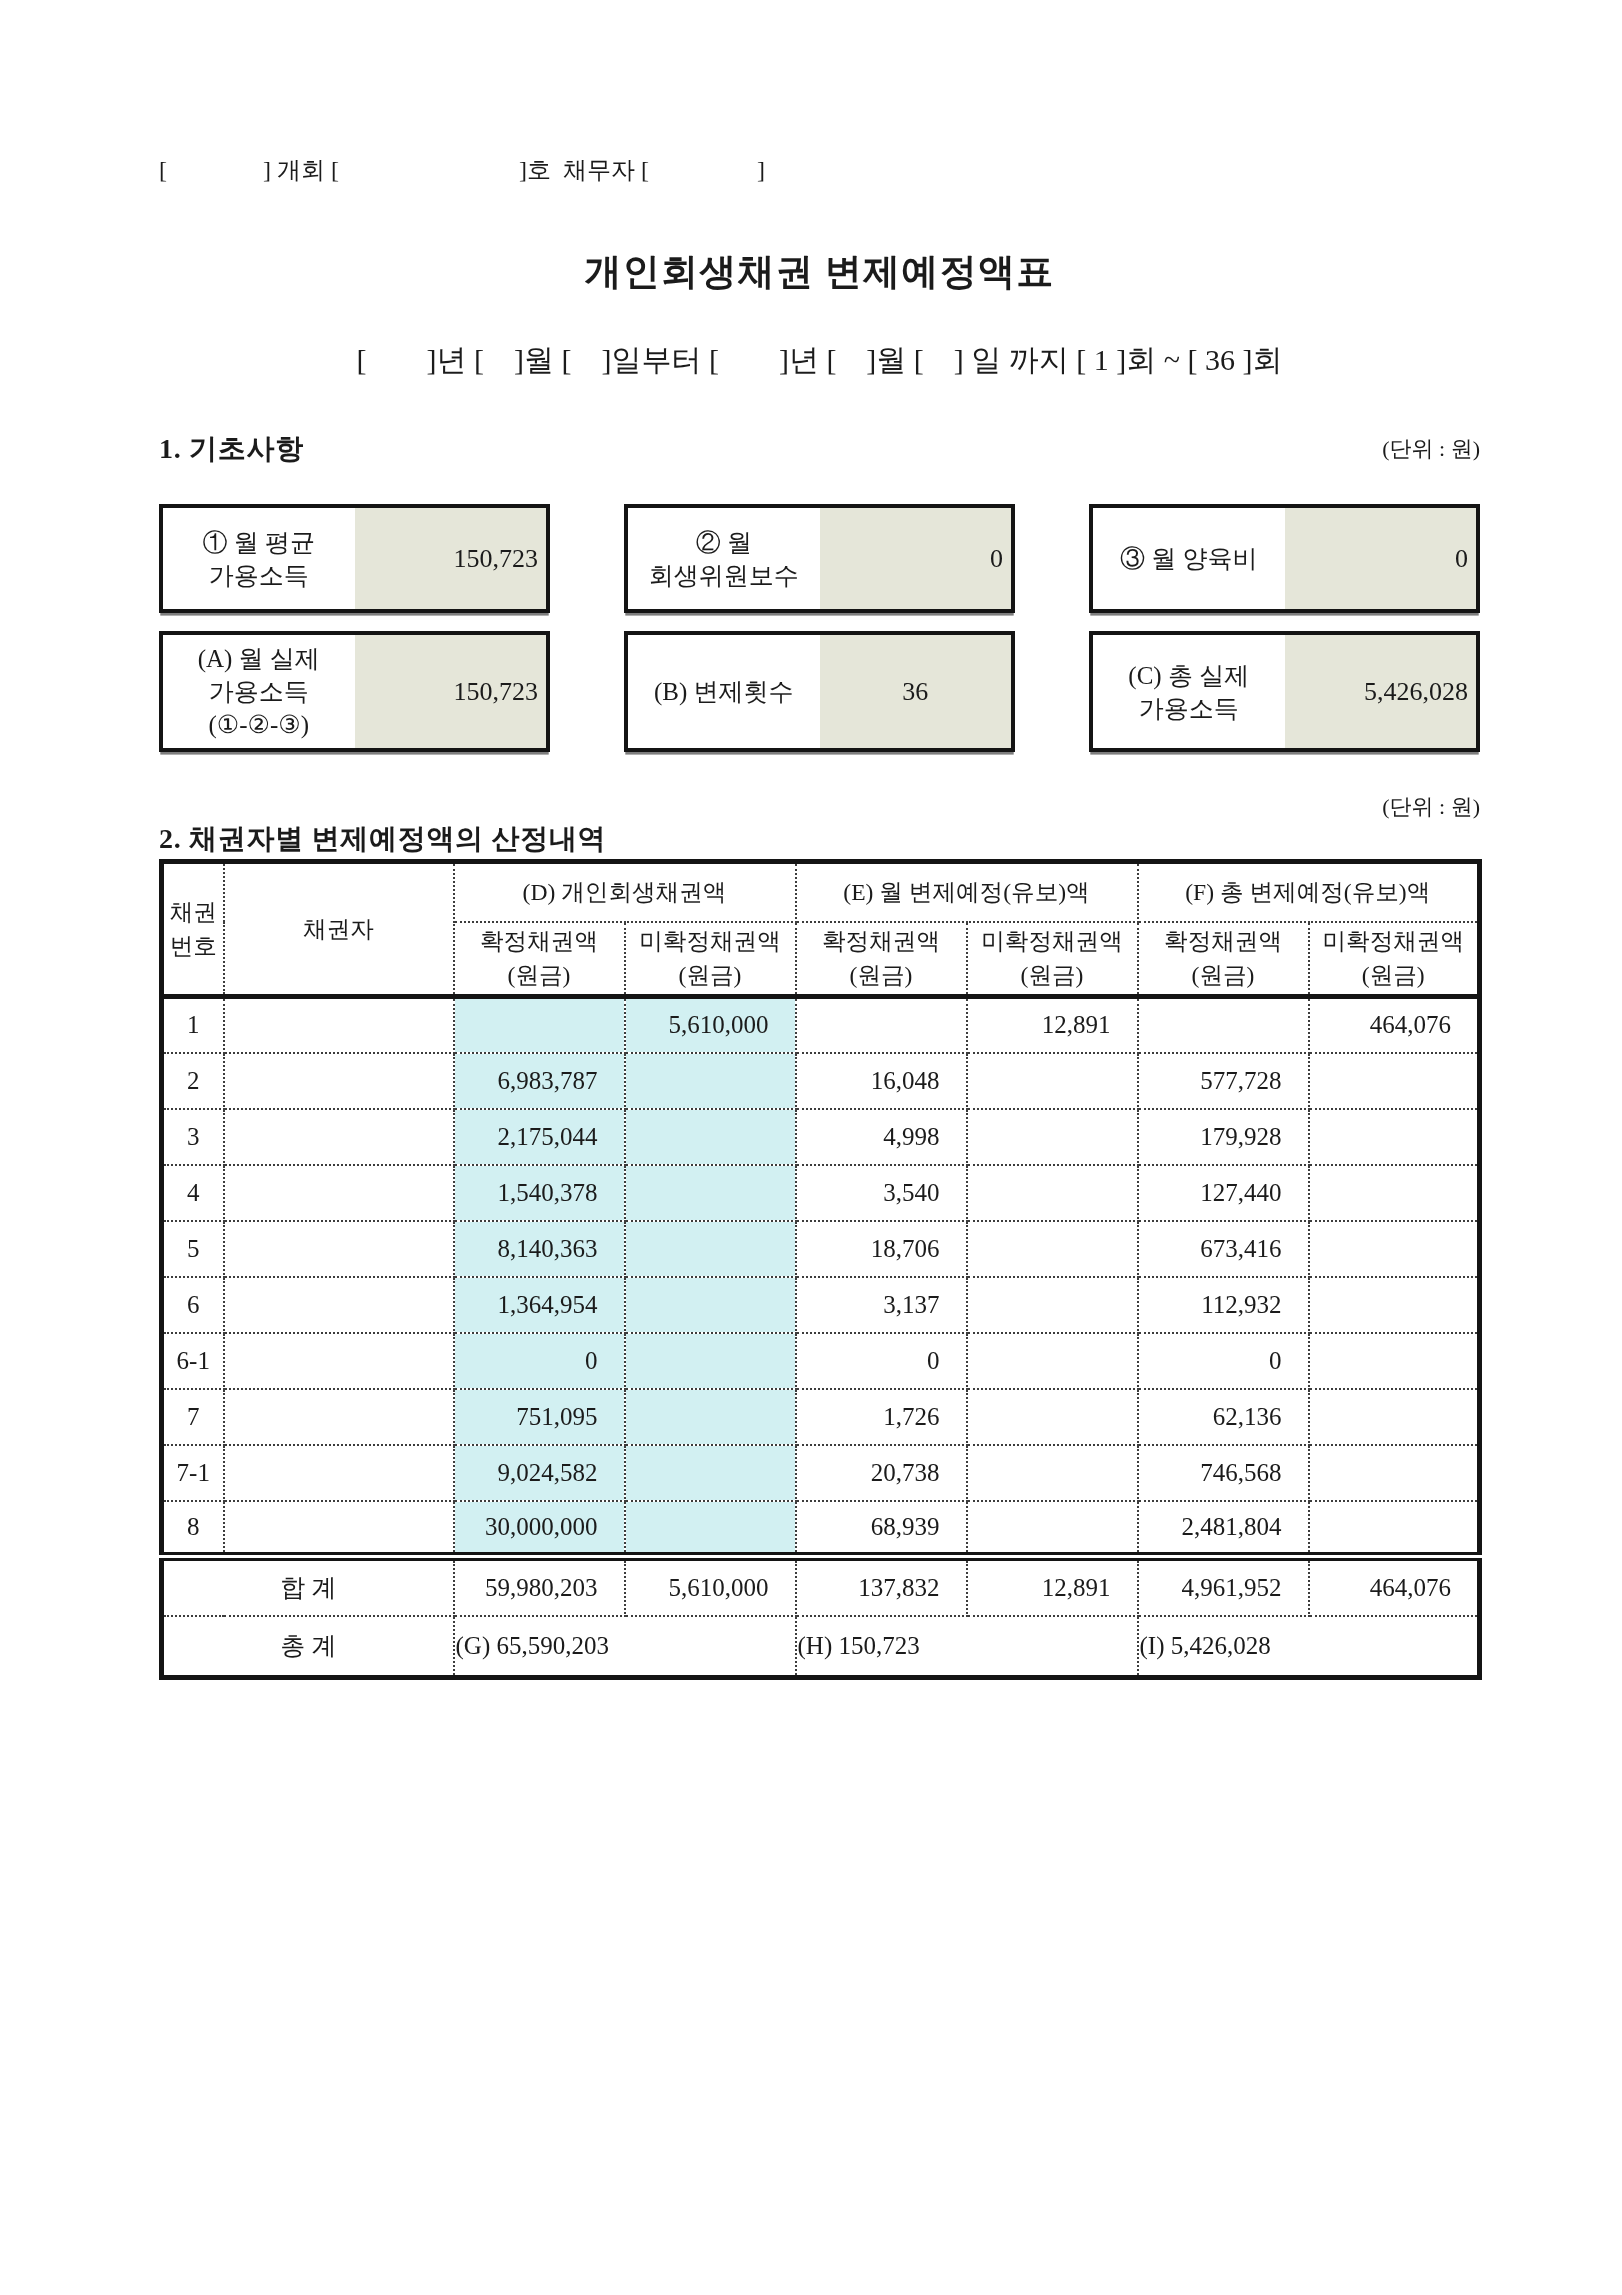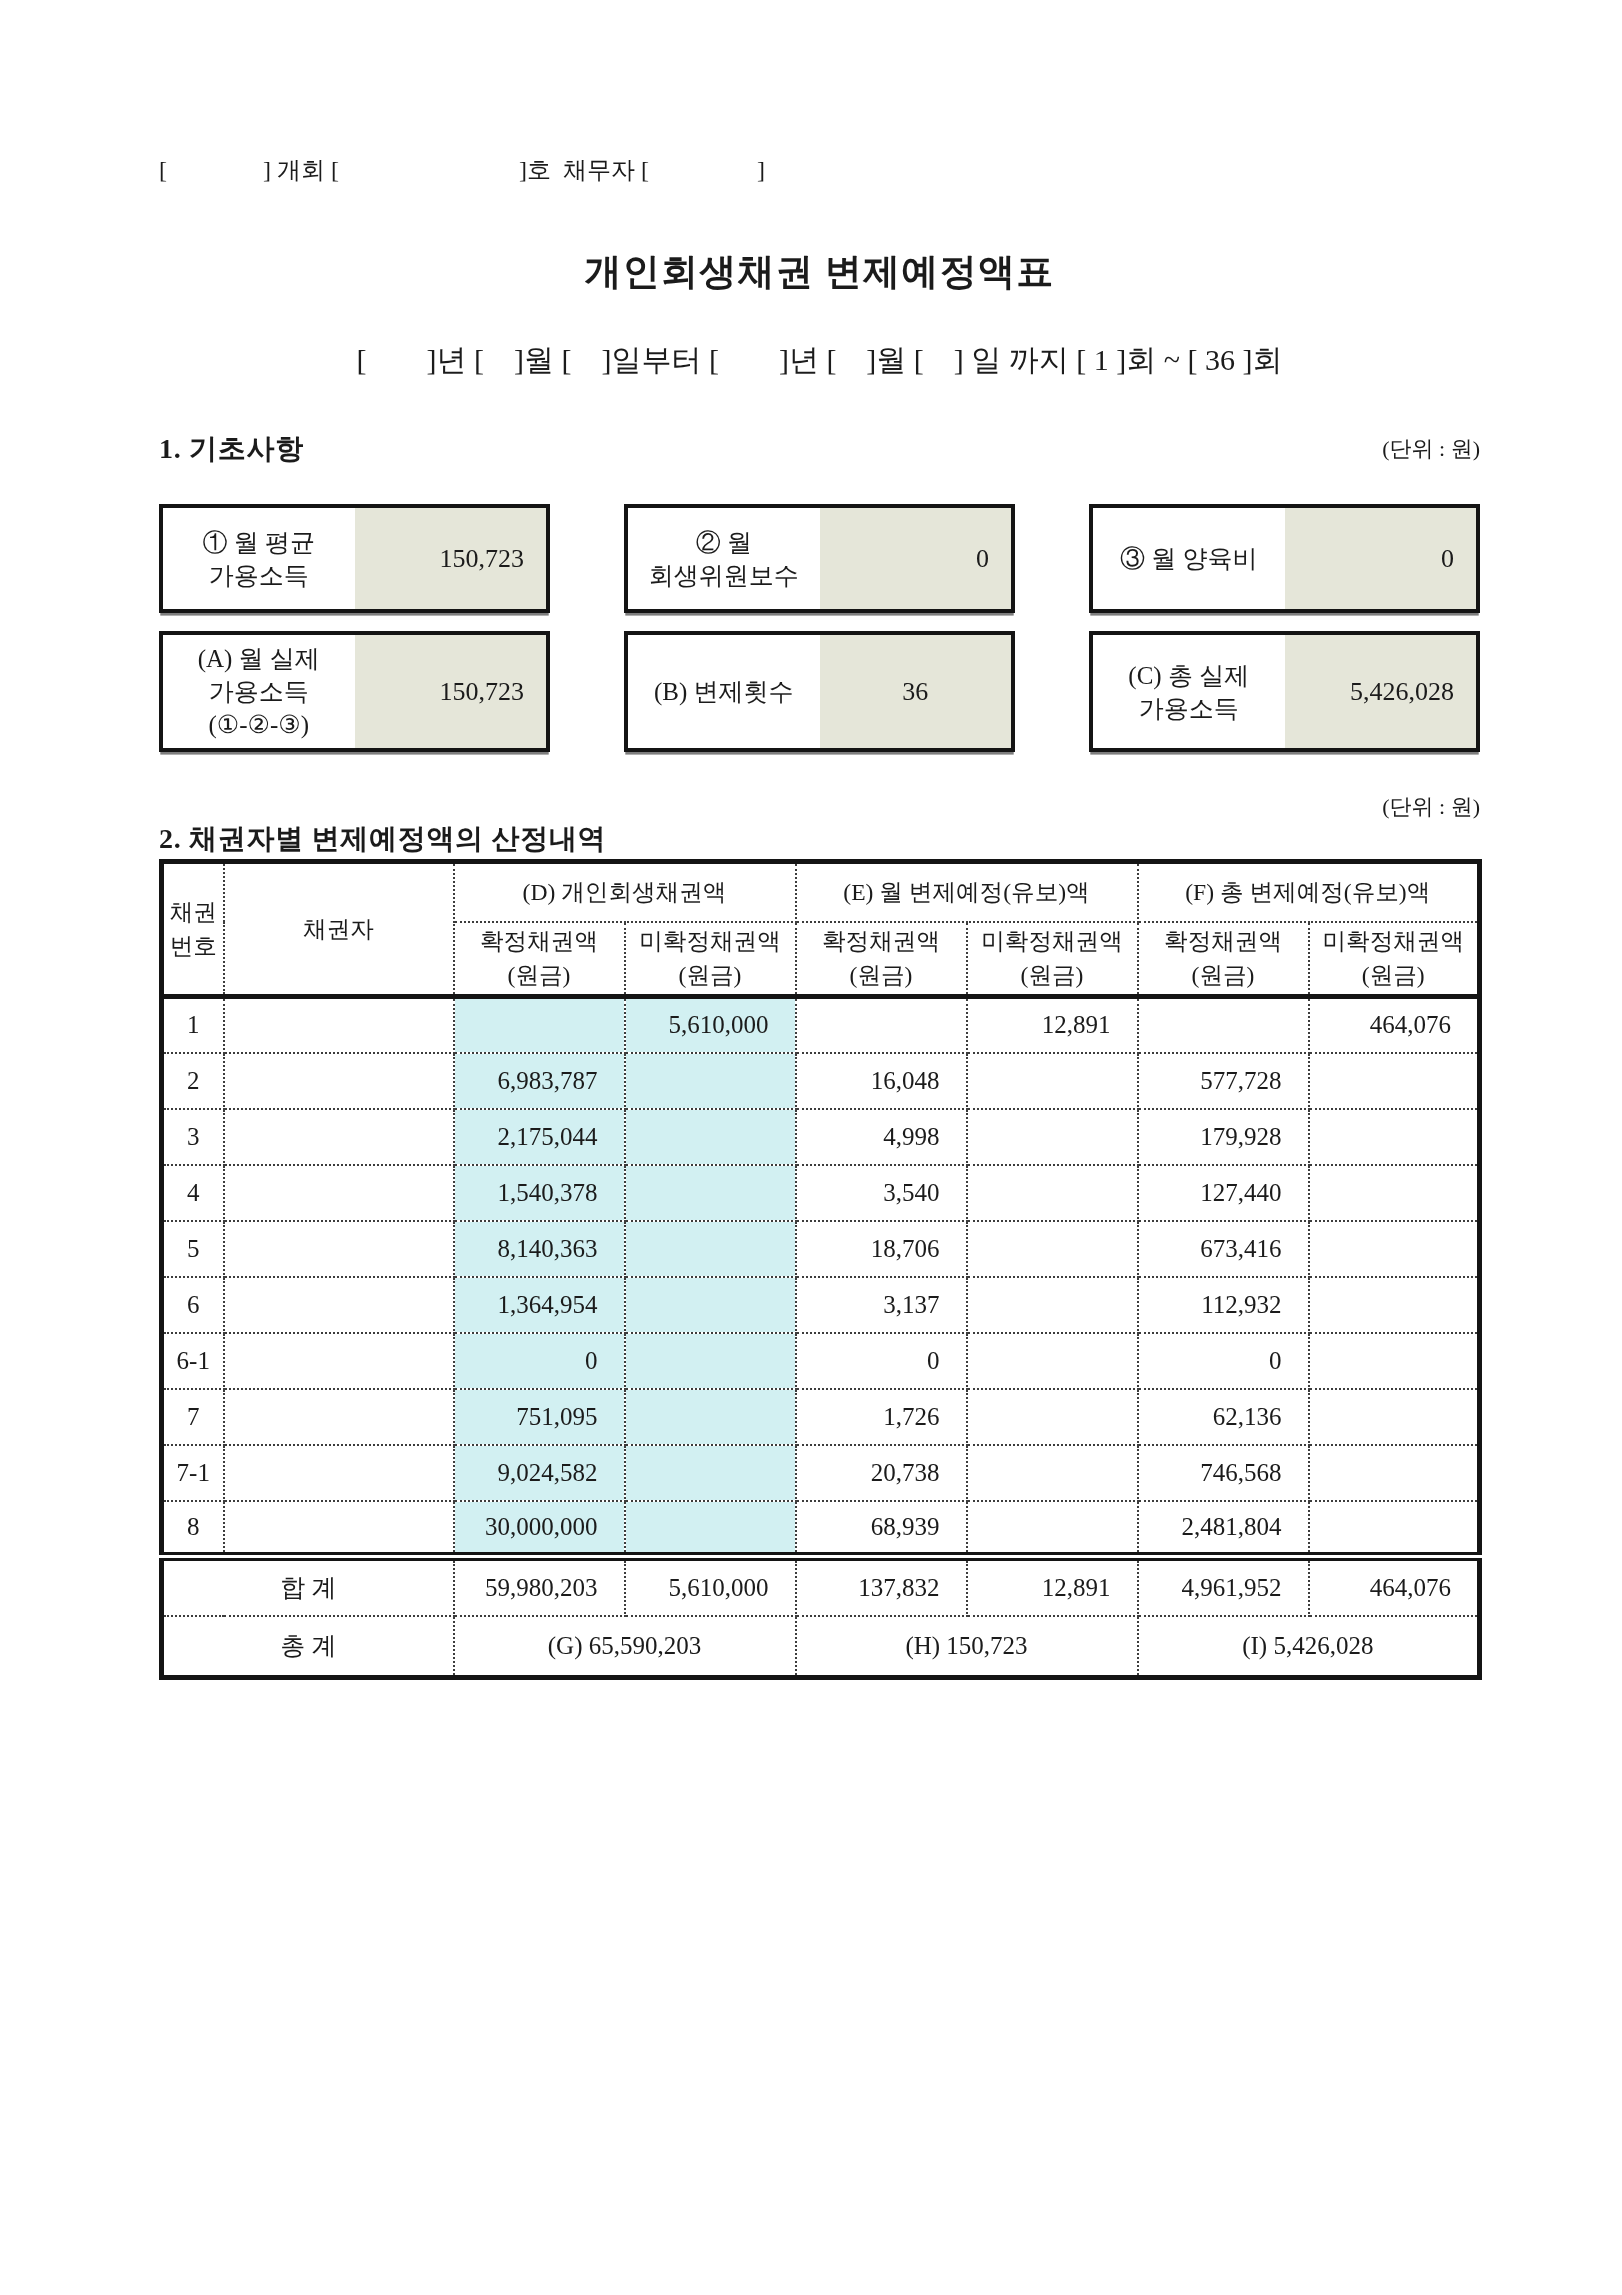--- a/index.html
+++ b/index.html
@@ -31,21 +31,21 @@
   
   .box-row { left:159px; width:1321px; display:flex; justify-content:space-between; }
   .box-row1 { top:504px;  height:109px; }
   .box-row2 { top:631px;  height:121px; }
   .info-box { width:391px; border:4.6px solid #141414; display:flex; box-sizing:border-box;
               box-shadow:0 3.9px 0 -1.3px rgba(20,20,20,0.55); }
   .info-box .label { width:50%; background:#ffffff; display:flex; align-items:center;
                      justify-content:center; text-align:center;
                      font-size:25px; line-height:1.32; }
   .info-box .value { width:50%; background:#e5e6d9; display:flex; align-items:center;
-                     justify-content:flex-end; padding-right:22px; box-sizing:border-box;
+                     justify-content:flex-end; padding-right:8px; box-sizing:border-box;
                      font-size:26px; }
   .info-box .value.center { justify-content:center; padding-right:0; }
 
   
   .tbl-wrap { top:859px; left:159px; }
   table.claims { border-collapse:collapse; table-layout:fixed; width:1321px;
                  border:5.2px solid #141414; }
   .claims th, .claims td { border:2px dotted #3c3c3c; box-sizing:border-box;
                            overflow:hidden; }
   .claims th { font-weight:normal; font-size:23.6px; line-height:1.45; text-align:center; }
@@ -54,21 +54,21 @@
   .claims tr.h-sub th, .claims th.rs { border-bottom:5.2px solid #141414; }
   .claims tbody tr.data { height:56px; }
   .claims td { font-size:25px; }
   .claims td.c-no { text-align:center; }
   .claims td.num { text-align:right; padding-right:26px; }
   .claims td.cyan { background:#d2f0f2; }
   .claims tr.subtotal { height:59px; }
   .claims tr.subtotal td { border-top:9.2px double #141414; }
   .claims tr.total { height:62px; }
   .claims td.c-label { text-align:center; font-size:25px; }
-  .claims td.c-span { text-align:center; font-size:25px; }
+  .claims td.c-span { font-size:25px; }
 </style>
 </head>
 <body>
 
 <div class="page">
 
   <div class="abs case-line pre">[                ] 개회 [                              ]호  채무자 [                  ]</div>
 
   <div class="abs doc-title">개인회생채권 변제예정액표</div>
 

